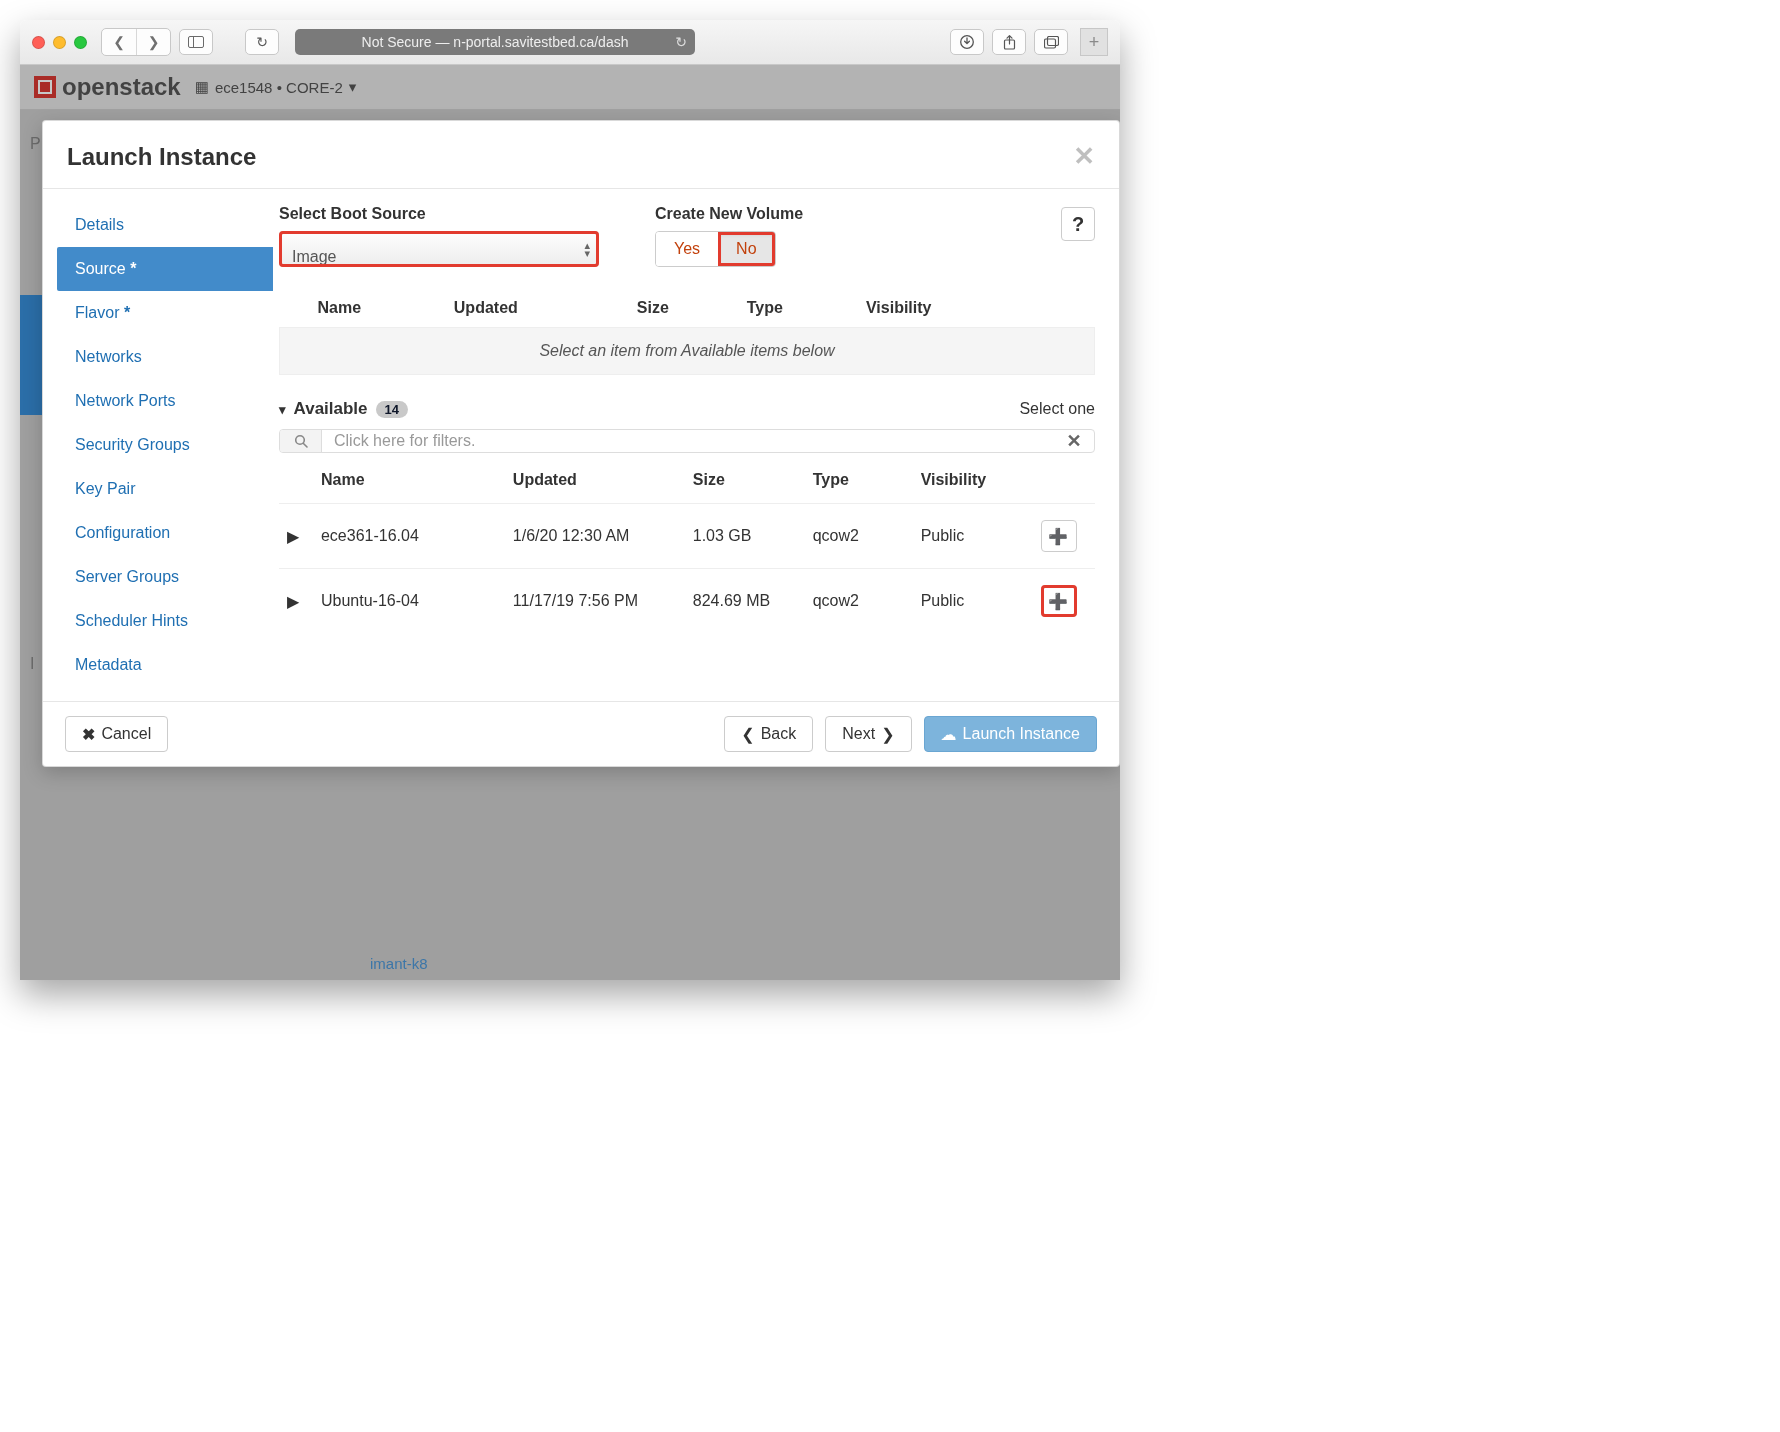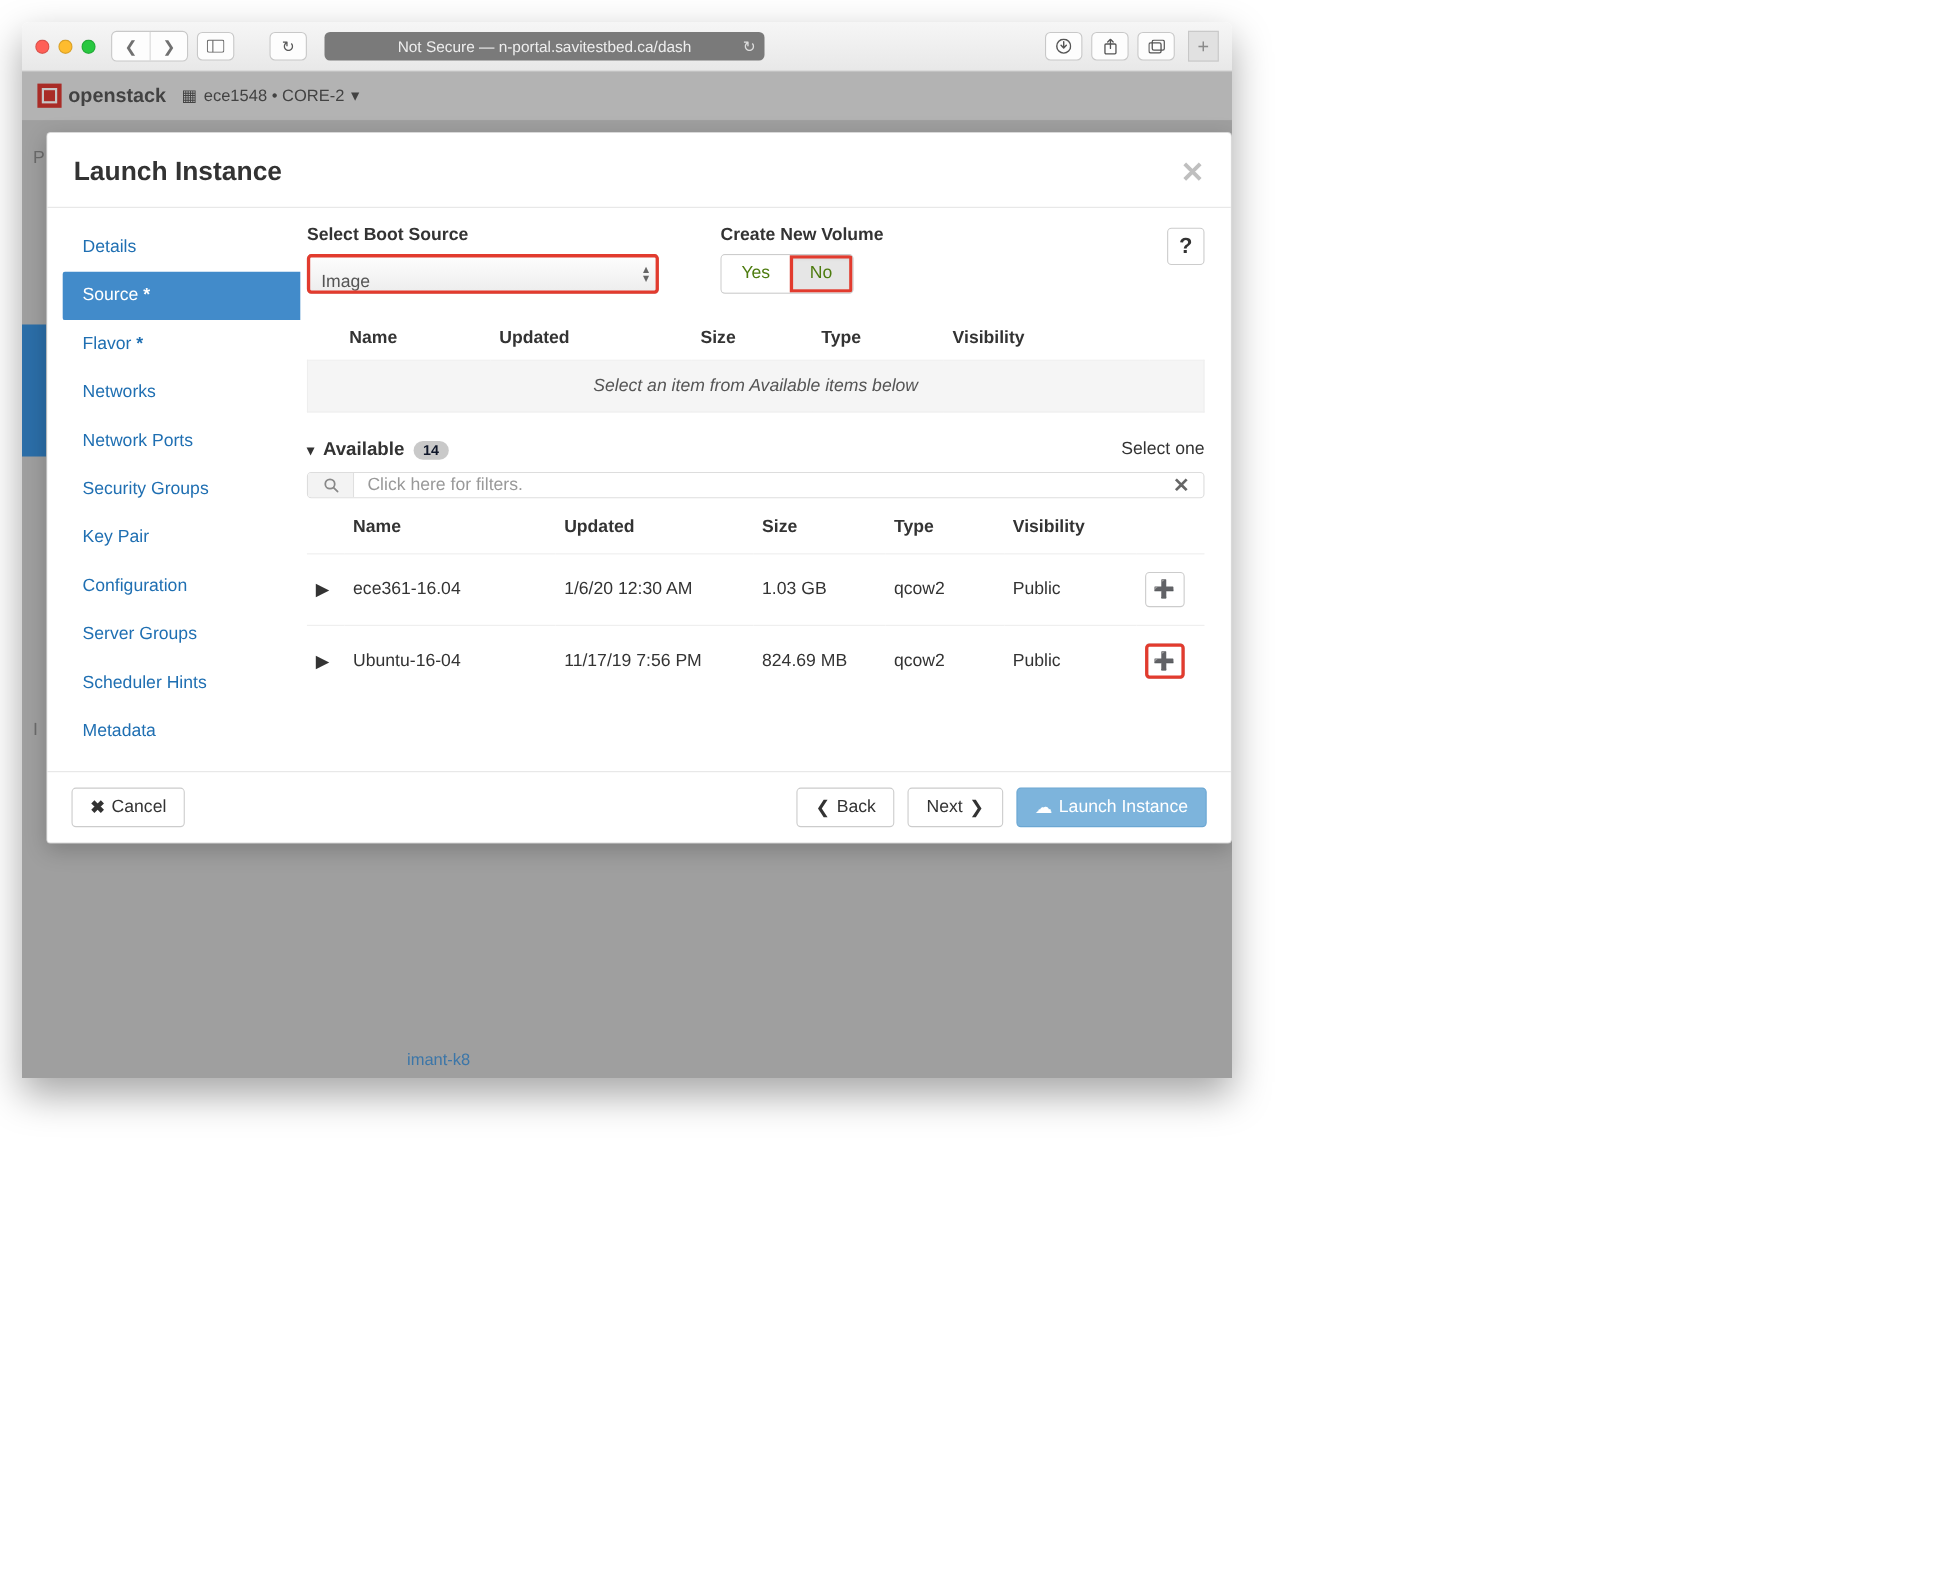--- a/index.html
+++ b/index.html
@@ -59,21 +59,21 @@
   display:flex;
   align-items:center;
   padding:0 14px;
   gap:14px;
   border-bottom:1px solid rgba(0,0,0,0.1);
   filter: brightness(0.78);
 }
 .os-logo { display:flex; align-items:center; gap:6px; }
 .os-logo-icon { width:22px;height:22px;background:#d93832; position:relative;}
 .os-logo-icon::after{content:'';position:absolute;inset:4px;border:2px solid #fff;}
-.os-logo-text{font-weight:600;color:#555;font-size:18px;}
+.os-logo-text{font-weight:600;color:#555;font-size:24px;}
 .project-crumb{color:#555;font-size:15px;display:flex;align-items:center;gap:6px;}
 .sidebar-letter { position:absolute; left:10px; top:70px; color:#6b6b6b; font-size:16px;}
 .sidebar-letter2 { position:absolute; left:10px; top:590px; color:#6b6b6b; font-size:16px;}
 .blue-bar { position:absolute; left:0; top:230px; width:22px; height:120px; background:#2b6ea8;}
 .bg-link { position:absolute; color:#3c76a8; font-size:15px;}
 
 
 .modal {
   position:absolute;
   left:22px; right:0; top:55px;
@@ -101,21 +101,21 @@
 .wizard-content{flex:1;padding:16px 24px 0 6px;position:relative;}
 .help-btn{position:absolute;right:24px;top:18px;width:34px;height:34px;border:1px solid #ccc;border-radius:4px;display:flex;align-items:center;justify-content:center;font-size:20px;font-weight:700;color:#333;background:#fff;}
 .desc{color:#555;font-size:16px;line-height:1.45;max-width:640px;margin-bottom:18px;}
 .form-row{display:flex;gap:40px;margin-bottom:22px;}
 .form-col{}
 .form-label{font-weight:700;color:#333;font-size:16px;margin-bottom:8px;}
 .select-wrap{position:relative;width:320px;height:36px;border:1px solid #ccc;border-radius:4px;background:linear-gradient(#fefefe,#ededed);display:flex;align-items:flex-end;padding:0 28px 0 12px;color:#555;font-size:16px;}
 .select-caret{position:absolute;right:8px;top:50%;transform:translateY(-50%);font-size:11px;line-height:8px;color:#666;display:flex;flex-direction:column;}
 .highlight-red{outline:3px solid #e23b2e;outline-offset:-3px;}
 .toggle-group{display:flex;border:1px solid #ccc;border-radius:4px;overflow:hidden;height:36px;}
-.toggle-btn{padding:0 18px;display:flex;align-items:center;font-size:16px;color:#4d7c0f;background:#fff;cursor:pointer;}
+.toggle-btn{padding:0 18px;display:flex;align-items:center;font-size:16px;color:#c2410c;background:#fff;cursor:pointer;}
 .toggle-btn.active{background:#e6e6e6;box-shadow:inset 0 2px 4px rgba(0,0,0,0.15);}
 .section-title{font-weight:700;color:#333;font-size:17px;margin-bottom:10px;}
 .alloc-table{width:100%;border-collapse:collapse;margin-bottom:24px;}
 .alloc-table th{text-align:left;font-weight:700;color:#333;font-size:16px;padding:10px 8px;}
 .alloc-placeholder{background:#f5f5f5;border:1px solid #eee;text-align:center;padding:14px;color:#555;font-style:italic;font-size:16px;}
 .avail-header{display:flex;align-items:center;justify-content:space-between;margin:6px 0 10px;}
 .avail-left{display:flex;align-items:center;gap:8px;color:#333;font-weight:700;font-size:17px;}
 .chev{font-size:13px;color:#333;}
 .pill{background:#c9c9c9;color:#0f172a;border-radius:10px;padding:1px 9px;font-size:13px;font-weight:600;}
 .select-one{color:#333;font-size:16px;font-weight:500;}

